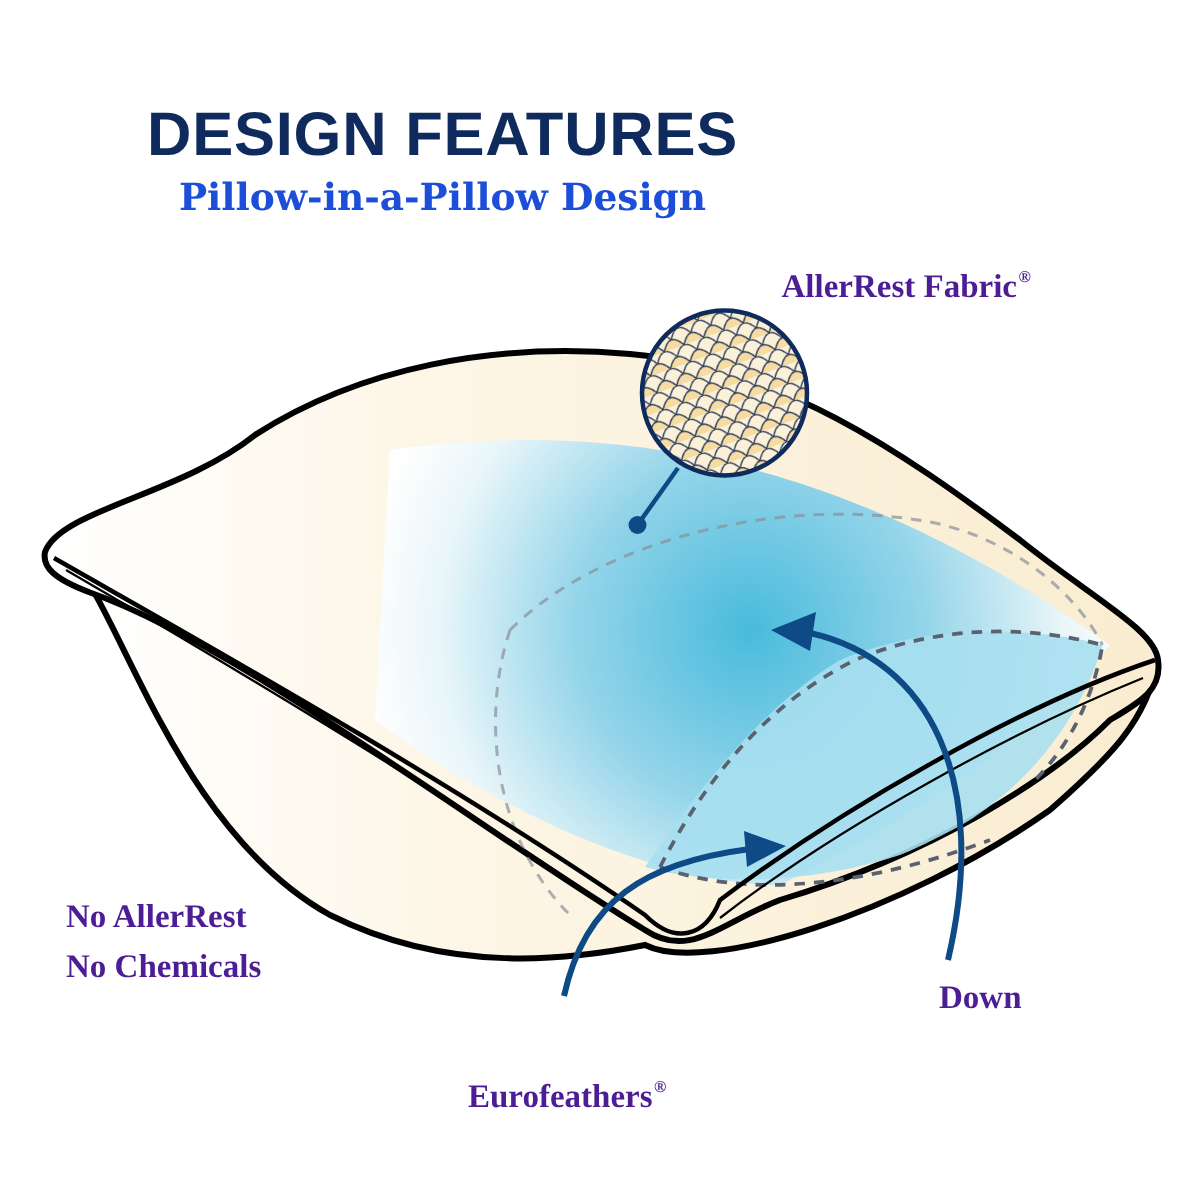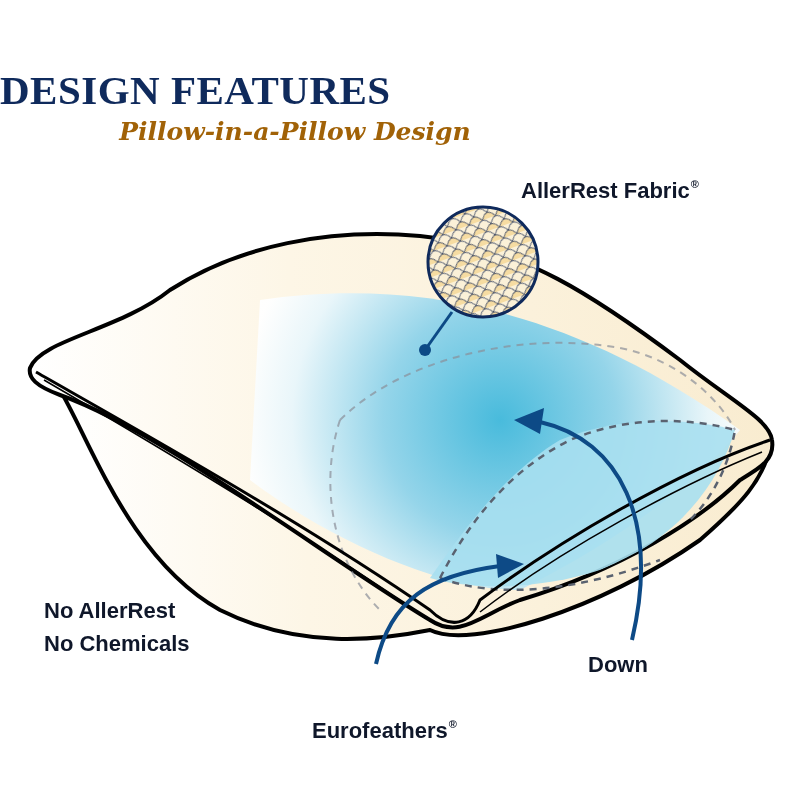--- a/index.html
+++ b/index.html
@@ -1,35 +1,34 @@
 <!DOCTYPE html>
 <html><head>
   <meta charset="utf-8">
   <style>
     html, body { margin: 0; padding: 0; background: #ffffff; }
     body { width: 800px; height: 800px; position: relative; overflow: hidden; }
     .title {
       position: absolute; left: 0; width: 590px; top: 66px;
-      text-align: left;
-      font-family: Liberation Serif, serif;
+      text-align: center;
+      font-family: Liberation Sans, sans-serif;
       font-weight: bold; font-size: 41px; color: #0f2a5c; letter-spacing: 0.5px;
       margin: 0;
     }
     .subtitle {
       position: absolute; left: 0; width: 590px; top: 117px;
       text-align: center;
       font-family: "DejaVu Serif", "Liberation Serif", serif;
-      font-weight: bold; font-size: 25px; color: #a16207;
+      font-weight: bold; font-size: 25px; color: #1d4ed8;
       margin: 0;
-      font-style: italic;
     }
     .label {
       position: absolute;
-      font-family: Liberation Sans, sans-serif;
-      font-weight: bold; font-size: 22px; color: #0f172a;
+      font-family: Liberation Serif, serif;
+      font-weight: bold; font-size: 22px; color: #4c1d95;
       white-space: nowrap;
     }
     .label sup { font-size: 11px; vertical-align: 10px; margin-left: 1px; }
     svg.diagram { position: absolute; left: 0; top: 0; }
   </style>
 </head>
 <body>
 
 <h1 class="title">DESIGN FEATURES</h1>
 <h2 class="subtitle">Pillow-in-a-Pillow Design</h2>
@@ -93,13 +92,13 @@
   <span>AllerRest Fabric</span><sup>®</sup>
 </div>
 
 <div class="label" style="left:44px; top:598px;">No AllerRest</div>
 <div class="label" style="left:44px; top:631px;">No Chemicals</div>
 
 <div class="label" style="left:312px; top:718px;">
   <span>Eurofeathers</span><sup>®</sup>
 </div>
 
-<div class="label" style="left:588px; top:652px;">Down</div>
+<div class="label" style="left:626px; top:652px;">Down</div>
 
 </body></html>

